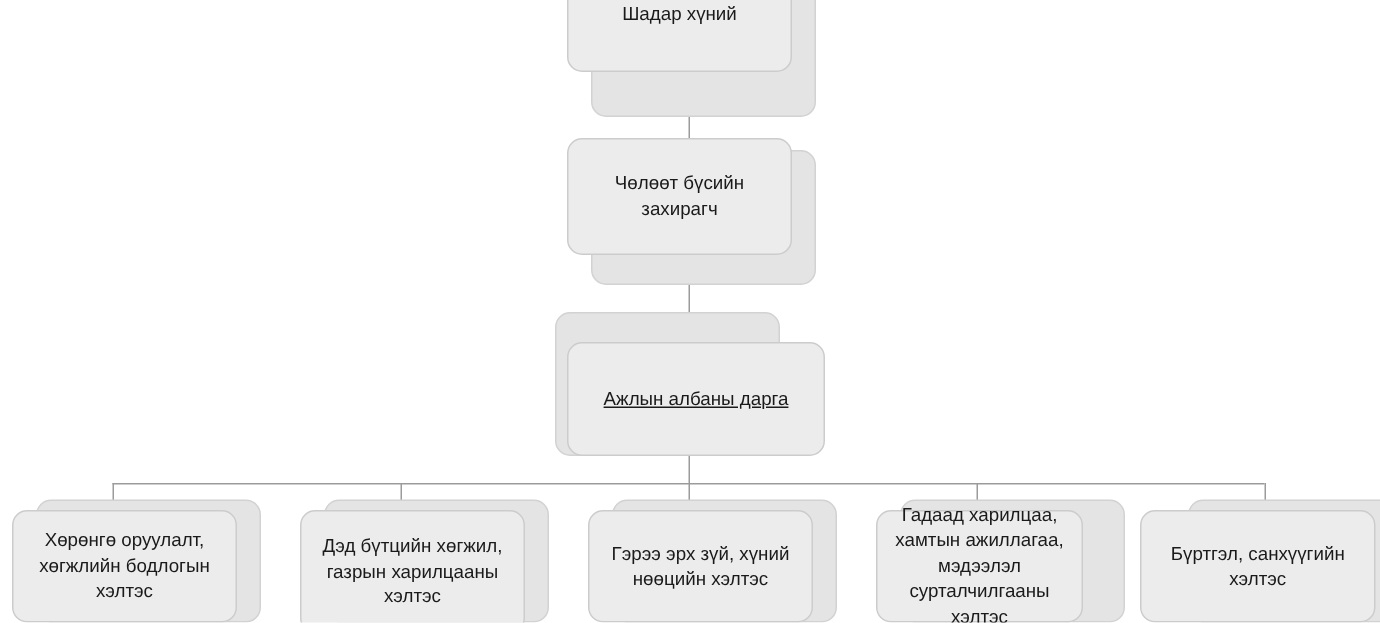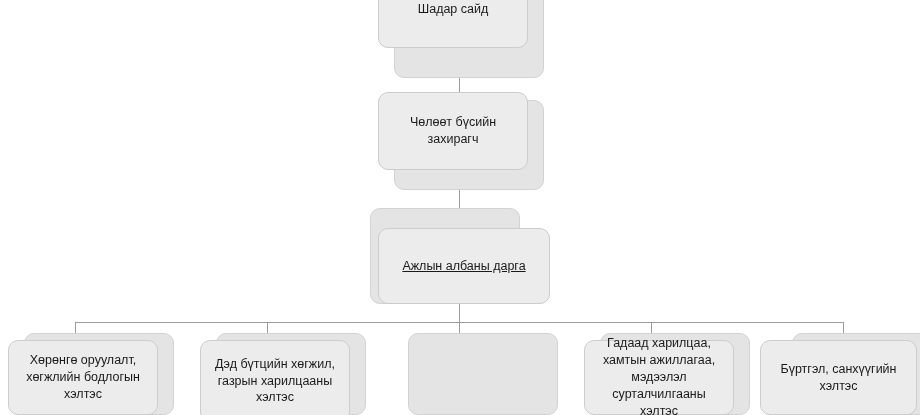--- a/index.html
+++ b/index.html
@@ -70,21 +70,21 @@
   <div class="connector h" style="left:75px; top:322px; width:768px;"></div>
 
   <div class="connector v" style="left:75px; top:322px; height:18px;"></div>
   <div class="connector v" style="left:267px; top:322px; height:18px;"></div>
   <div class="connector v" style="left:459px; top:322px; height:18px;"></div>
   <div class="connector v" style="left:651px; top:322px; height:18px;"></div>
   <div class="connector v" style="left:843px; top:322px; height:18px;"></div>
 
   <div class="node shadow-back" style="left:394px; top:-22px; width:150px; height:100px;"></div>
   <div class="node front" style="left:378px; top:-30px; width:150px; height:78px;">
-    <span class="node-label">Шадар сайд</span>
+    <span class="node-label">Шадар хүний</span>
   </div>
 
   <div class="node shadow-back" style="left:394px; top:100px; width:150px; height:90px;"></div>
   <div class="node front" style="left:378px; top:92px; width:150px; height:78px;align-items:center;">
     <span class="node-label">Чөлөөт бүсийн захирагч</span>
   </div>
 
   <div class="node shadow-back" style="left:370px; top:208px; width:150px; height:96px;"></div>
   <div class="node front" style="left:378px; top:228px; width:172px; height:76px;text-decoration:underline;">
     <span class="node-label">Ажлын албаны дарга</span>
@@ -94,23 +94,26 @@
   <div class="node front" style="left:8px; top:340px; width:150px; height:75px;">
     <span class="node-label">Хөрөнгө оруулалт, хөгжлийн бодлогын хэлтэс</span>
   </div>
 
   <div class="node shadow-back" style="left:216px; top:333px; width:150px; height:82px;"></div>
   <div class="node front" style="left:200px; top:340px; width:150px; height:82px;">
     <span class="node-label">Дэд бүтцийн хөгжил, газрын харилцааны хэлтэс</span>
   </div>
 
   <div class="node shadow-back" style="left:408px; top:333px; width:150px; height:82px;"></div>
+  <div class="node front" style="left:392px; top:340px; width:150px; height:75px;">
+    <span class="node-label">Гэрээ эрх зүй, хүний нөөцийн хэлтэс</span>
+  </div>
 
   <div class="node shadow-back" style="left:600px; top:333px; width:150px; height:82px;"></div>
-  <div class="node front" style="left:584px; top:340px; width:150px; height:75px;">
+  <div class="node front" style="left:584px; top:340px; width:138px; height:75px;">
     <span class="node-label">Гадаад харилцаа, хамтын ажиллагаа, мэдээлэл сурталчилгааны хэлтэс</span>
   </div>
 
   <div class="node shadow-back" style="left:792px; top:333px; width:150px; height:82px;"></div>
   <div class="node front" style="left:760px; top:340px; width:157px; height:75px;">
     <span class="node-label">Бүртгэл, санхүүгийн хэлтэс</span>
   </div>
 
 </div>
 

